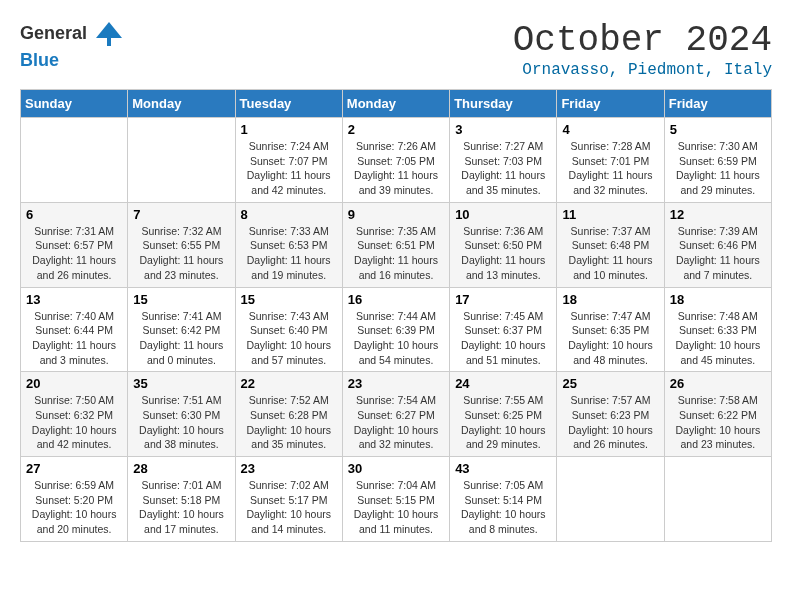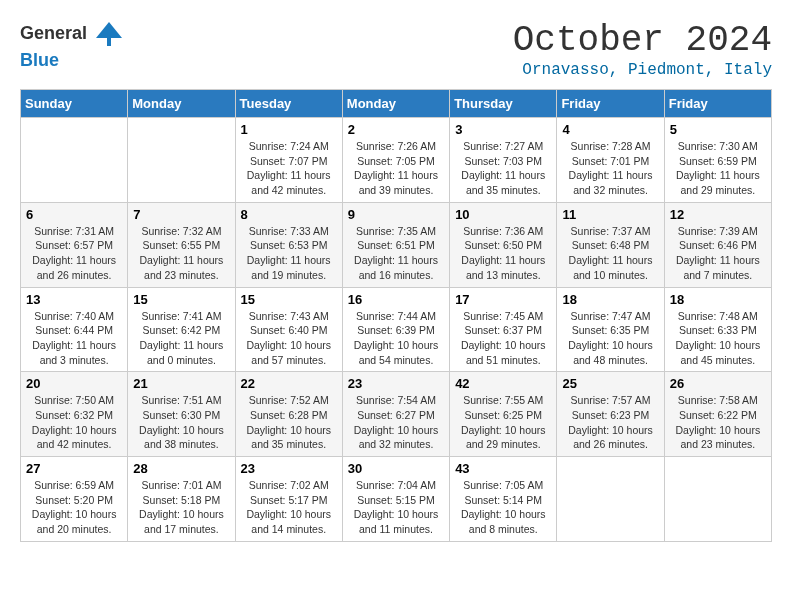--- a/index.html
+++ b/index.html
@@ -198,33 +198,33 @@
           <span class="day-number">18</span>
           <div class="day-info">Sunrise: 7:48 AM<br>Sunset: 6:33 PM<br>Daylight: 10 hours and 45 minutes.</div>
         </td>
       </tr>
       <tr>
         <td>
           <span class="day-number">20</span>
           <div class="day-info">Sunrise: 7:50 AM<br>Sunset: 6:32 PM<br>Daylight: 10 hours and 42 minutes.</div>
         </td>
         <td>
-          <span class="day-number">21</span>
+          <span class="day-number">35</span>
           <div class="day-info">Sunrise: 7:51 AM<br>Sunset: 6:30 PM<br>Daylight: 10 hours and 38 minutes.</div>
         </td>
         <td>
           <span class="day-number">22</span>
           <div class="day-info">Sunrise: 7:52 AM<br>Sunset: 6:28 PM<br>Daylight: 10 hours and 35 minutes.</div>
         </td>
         <td>
           <span class="day-number">23</span>
           <div class="day-info">Sunrise: 7:54 AM<br>Sunset: 6:27 PM<br>Daylight: 10 hours and 32 minutes.</div>
         </td>
         <td>
-          <span class="day-number">42</span>
+          <span class="day-number">24</span>
           <div class="day-info">Sunrise: 7:55 AM<br>Sunset: 6:25 PM<br>Daylight: 10 hours and 29 minutes.</div>
         </td>
         <td>
           <span class="day-number">25</span>
           <div class="day-info">Sunrise: 7:57 AM<br>Sunset: 6:23 PM<br>Daylight: 10 hours and 26 minutes.</div>
         </td>
         <td>
           <span class="day-number">26</span>
           <div class="day-info">Sunrise: 7:58 AM<br>Sunset: 6:22 PM<br>Daylight: 10 hours and 23 minutes.</div>
         </td>

